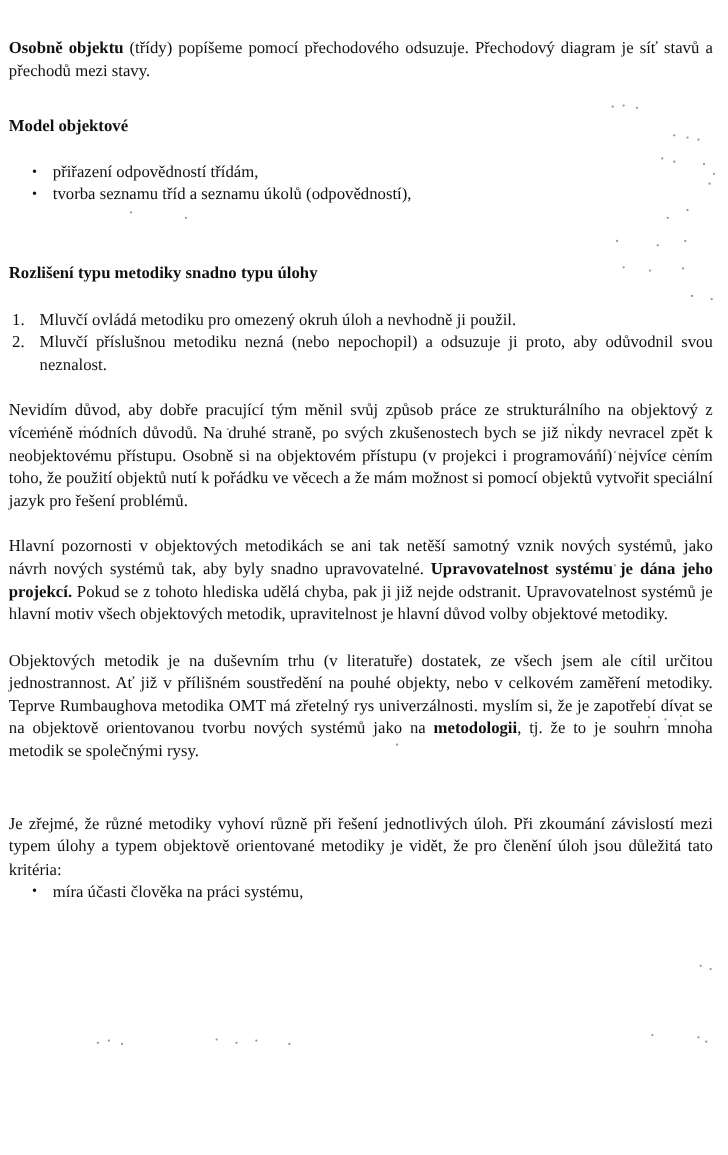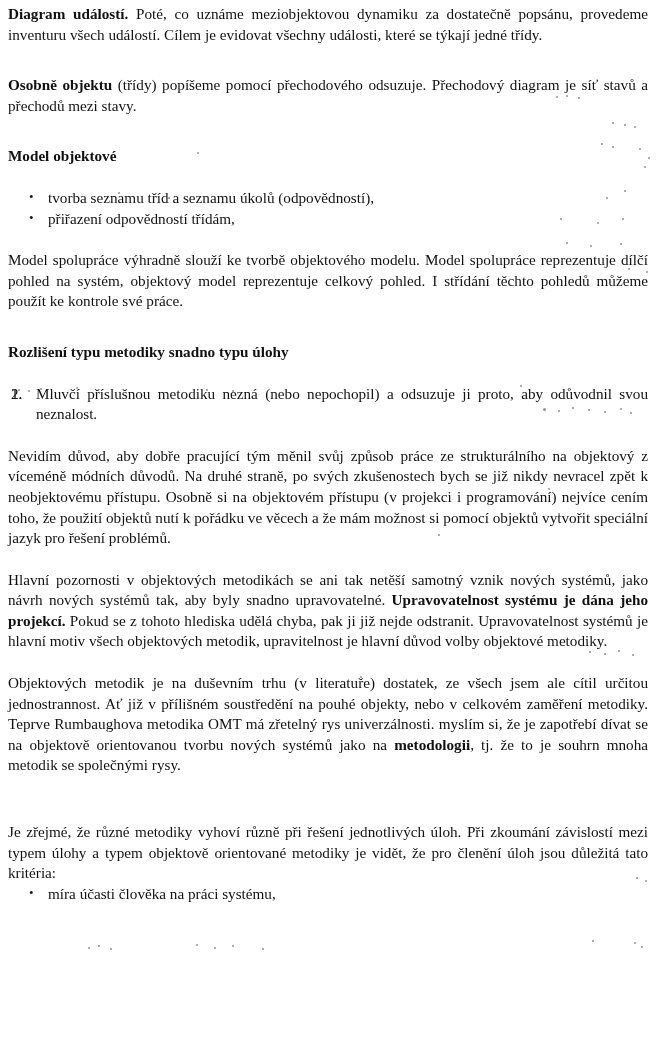--- a/index.html
+++ b/index.html
@@ -87,51 +87,49 @@
   }
   .noise-layer { position: absolute; inset: 0; pointer-events: none; }
 </style>
 </head>
 <body>
 
 <div id="page">
 
   <div id="content">
 
-    <p class="para"><b>Diagram událostí.</b><span> Poté, co uznáme meziobjektovou dynamiku za dostatečně popsánu, provedeme inventuru všech událostí. Cílem je evidovat všechny události, které se týkají jedné třídy.</span></p>
 
     <div class="gap-xl"></div>
 
     <p class="para"><b>Osobně objektu</b><span> (třídy) popíšeme pomocí přechodového odsuzuje. Přechodový diagram je síť stavů a přechodů mezi stavy.</span></p>
 
     <div class="gap-xl"></div>
 
     <h2 class="heading">Model objektové</h2>
 
     <div class="gap-lg"></div>
 
 
     <ul class="bullets">
+      <li>přiřazení odpovědností třídám,</li>
       <li>tvorba seznamu tříd a seznamu úkolů (odpovědností),</li>
-      <li>přiřazení odpovědností třídám,</li>
     </ul>
 
     <div class="gap-lg"></div>
 
-    <p class="para">Model spolupráce výhradně slouží ke tvorbě objektového modelu. Model spolupráce reprezentuje dílčí pohled na systém, objektový model reprezentuje celkový pohled. I střídání těchto pohledů můžeme použít ke kontrole své práce.</p>
 
     <div class="gap-xl"></div>
 
     <h2 class="heading">Rozlišení typu metodiky snadno typu úlohy</h2>
 
     <div class="gap-lg"></div>
 
 
     <ol class="numbers">
-      <li><span class="num">1.</span></li>
+      <li><span class="num">1.</span><span>Mluvčí ovládá metodiku pro omezený okruh úloh a nevhodně ji použil.</span></li>
       <li><span class="num">2.</span><span>Mluvčí  příslušnou metodiku nezná (nebo nepochopil) a odsuzuje ji proto, aby odůvodnil svou neznalost.</span></li>
     </ol>
 
     <div class="gap-lg"></div>
 
     <p class="para">Nevidím důvod, aby dobře pracující tým měnil svůj způsob práce ze strukturálního na objektový z víceméně módních důvodů. Na druhé straně, po svých zkušenostech bych se již nikdy nevracel zpět k neobjektovému přístupu. Osobně si na objektovém přístupu (v projekci i programování) nejvíce cením toho, že použití objektů nutí k pořádku ve věcech a že mám možnost si pomocí objektů vytvořit speciální jazyk pro řešení problémů.</p>
 
     <div class="gap-lg"></div>
 
     <p class="para"><span>Hlavní pozornosti v objektových metodikách se ani tak netěší samotný vznik nových systémů, jako návrh nových systémů tak, aby byly snadno upravovatelné. </span><b>Upravovatelnost systému je dána jeho projekcí.</b><span> Pokud se z tohoto hlediska udělá chyba, pak ji již nejde odstranit. Upravovatelnost systémů je hlavní motiv všech objektových metodik, upravitelnost je hlavní důvod volby objektové metodiky.</span></p>

